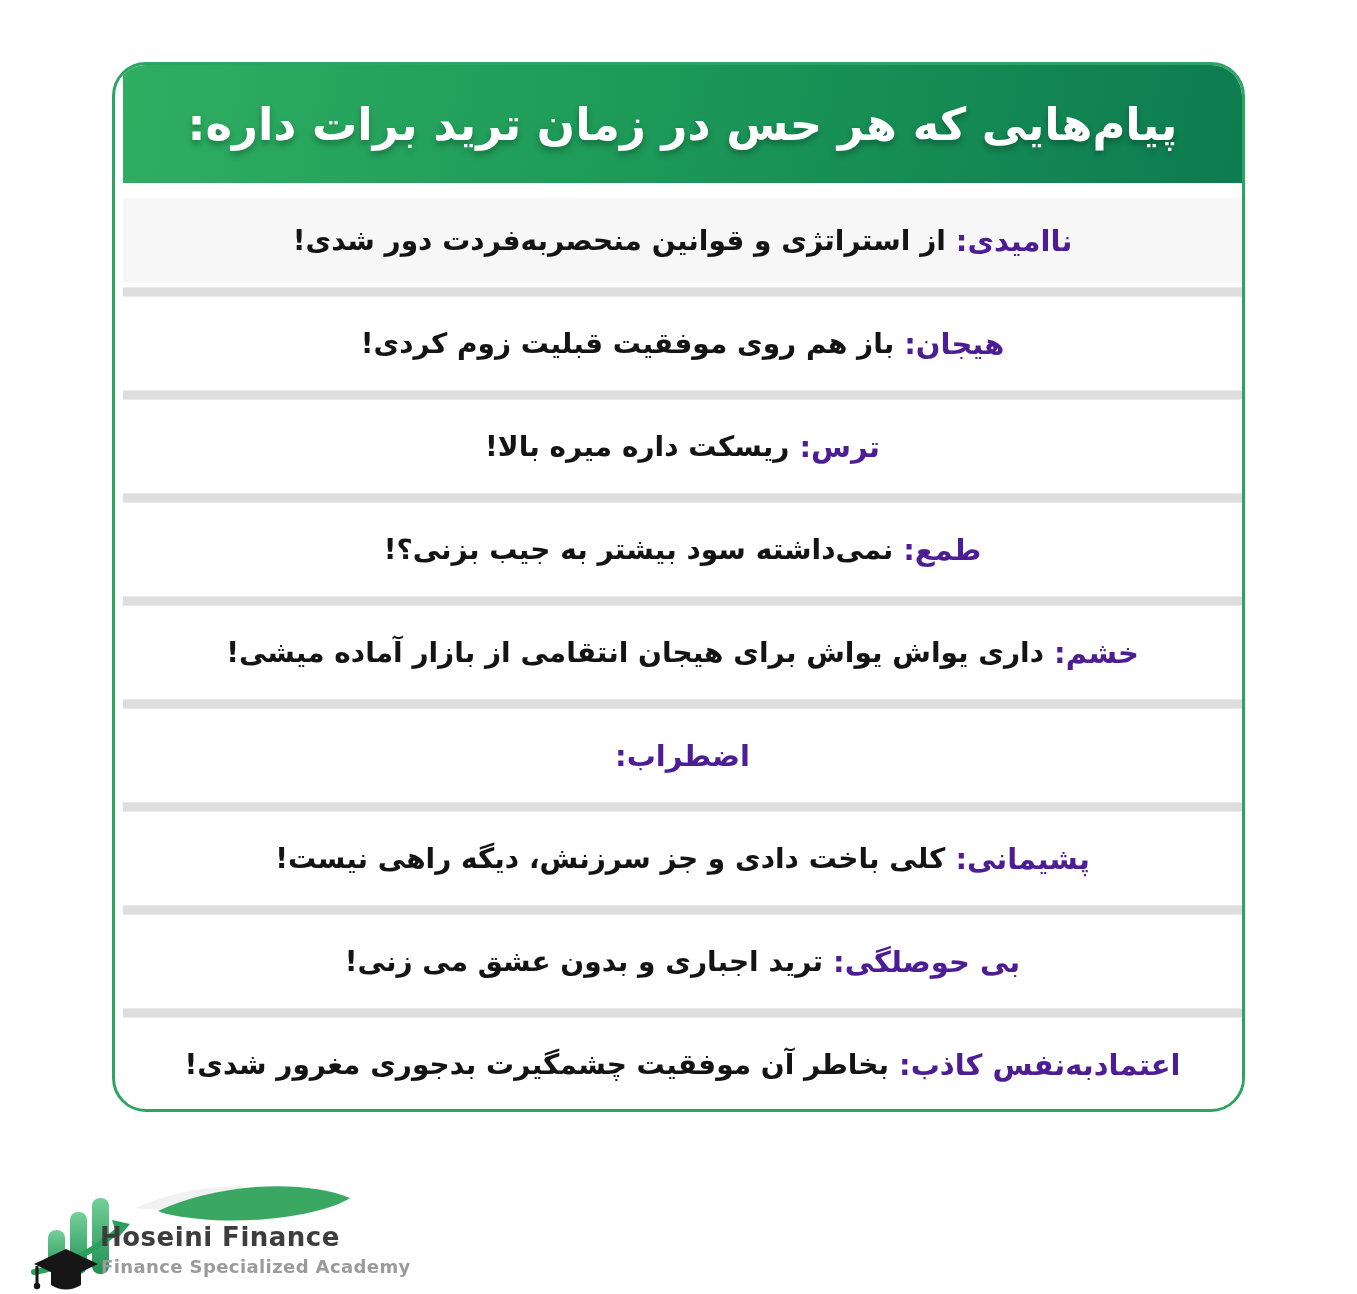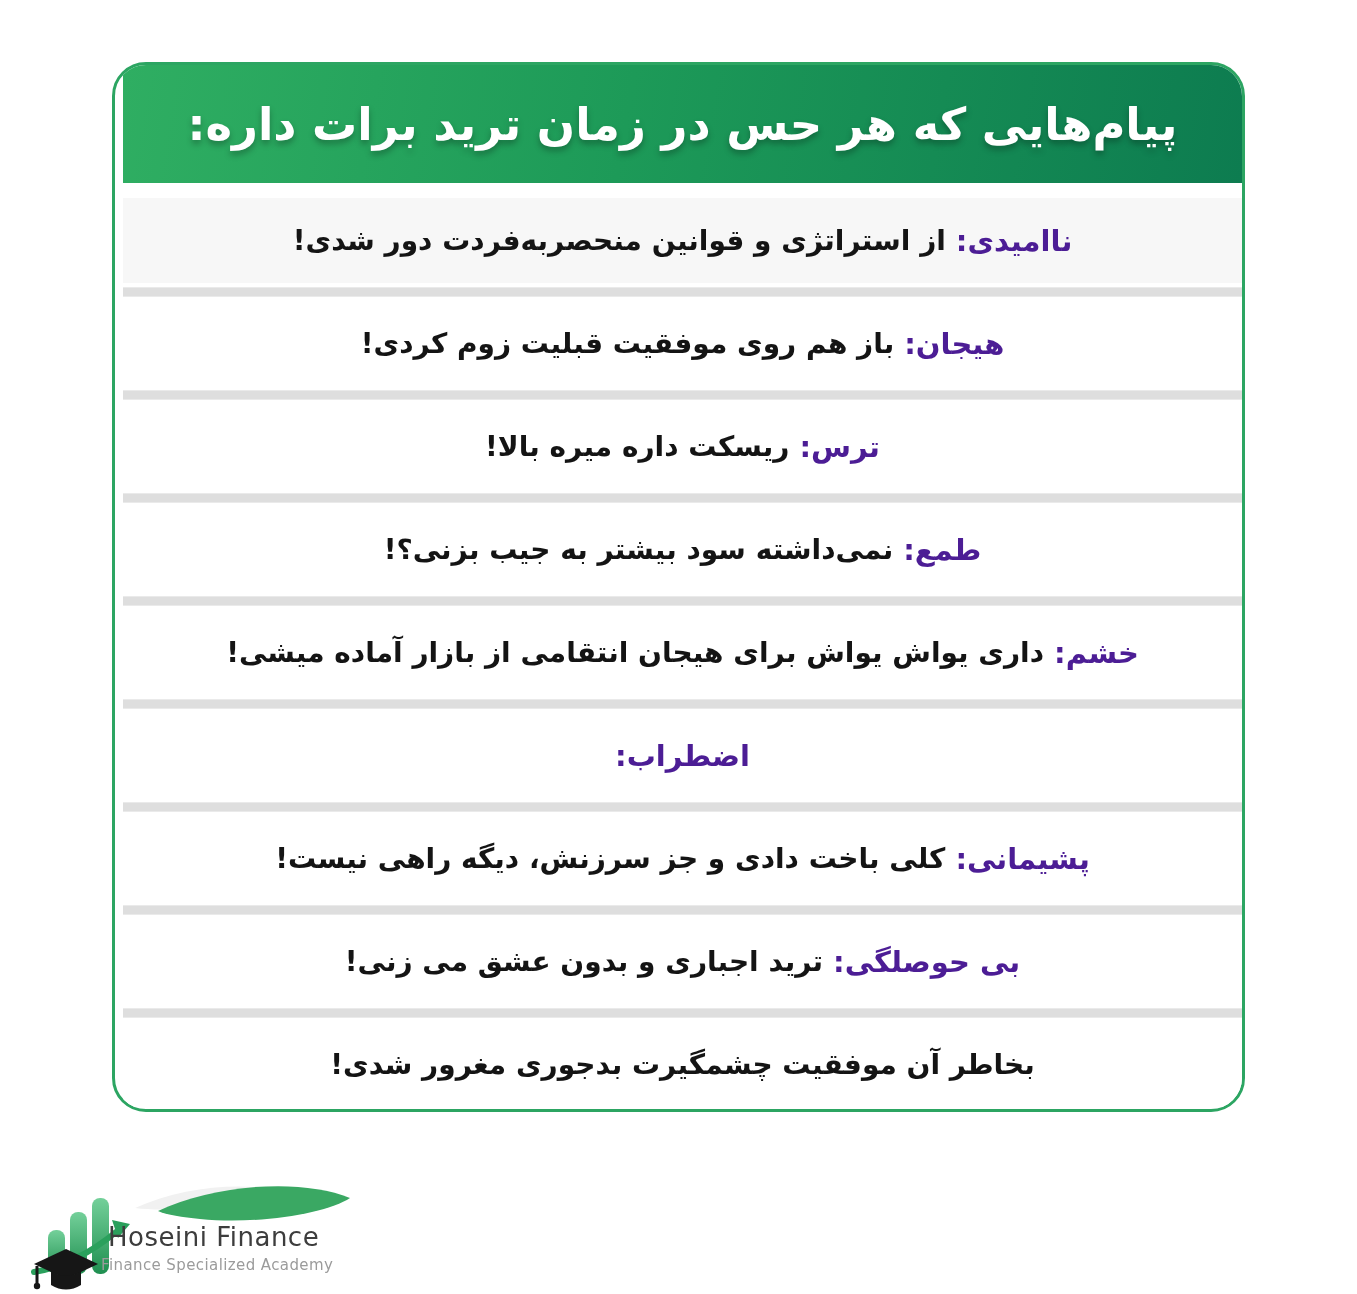--- a/index.html
+++ b/index.html
@@ -40,25 +40,25 @@
   .row-text  { font-weight:700; }
   .sep {
     height:10px; background:#dedede; margin:4px 0;
     border-top:1px solid #eaeaea; border-bottom:1px solid #eaeaea;
   }
 
   
   .logo { position:absolute; left:30px; top:1178px; width:345px; height:116px; }
   .logo-art { position:absolute; left:0; top:0; width:345px; height:116px; }
   .logo-name {
-    position:absolute; left:70px; top:44px; font-size:26px; font-weight:400;
-    color:#3d3d3d; letter-spacing:0.5px; white-space:nowrap;margin-left:8px;
+    position:absolute; left:70px; top:44px; font-size:26px; font-weight:700;
+    color:#3d3d3d; letter-spacing:0.5px; white-space:nowrap;
   }
   .logo-tagline {
-    position:absolute; left:71px; top:78px; font-size:15px; font-weight:400;
+    position:absolute; left:71px; top:78px; font-size:18px; font-weight:700;
     color:#9b9b9b; letter-spacing:0.4px; white-space:nowrap;
   }
 </style>
 </head>
 <body>
 
 <div class="card">
   <div class="card-header">
     <div class="card-title">پیام‌هایی که هر حس در زمان ترید برات داره:</div>
   </div>
@@ -107,20 +107,21 @@
     </div>
     <div class="sep"></div>
 
     <div class="row">
       <span class="row-label">بی حوصلگی:</span>
       <span class="row-text">ترید اجباری و بدون عشق می زنی!</span>
     </div>
     <div class="sep"></div>
 
     <div class="row">
+      <span class="row-label">اعتمادبه‌نفس کاذب:</span>
       <span class="row-text">بخاطر آن موفقیت چشمگیرت بدجوری مغرور شدی!</span>
     </div>
   </div>
 </div>
 
 <div class="logo">
   <svg class="logo-art" viewBox="0 0 345 116">
     <defs>
       <linearGradient id="barGrad" x1="0" y1="0" x2="0" y2="1">
         <stop offset="0" stop-color="#74d09a"></stop>

